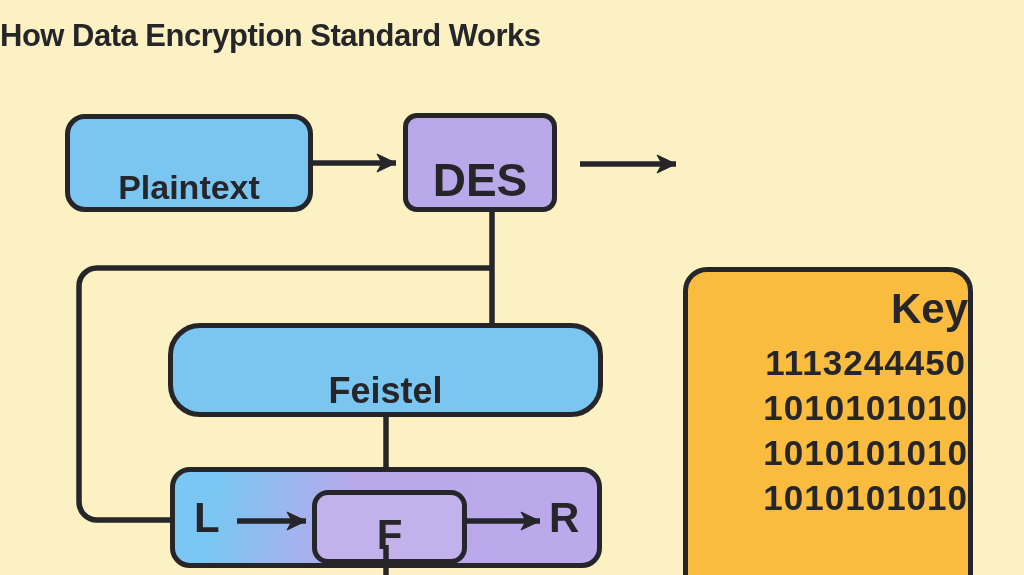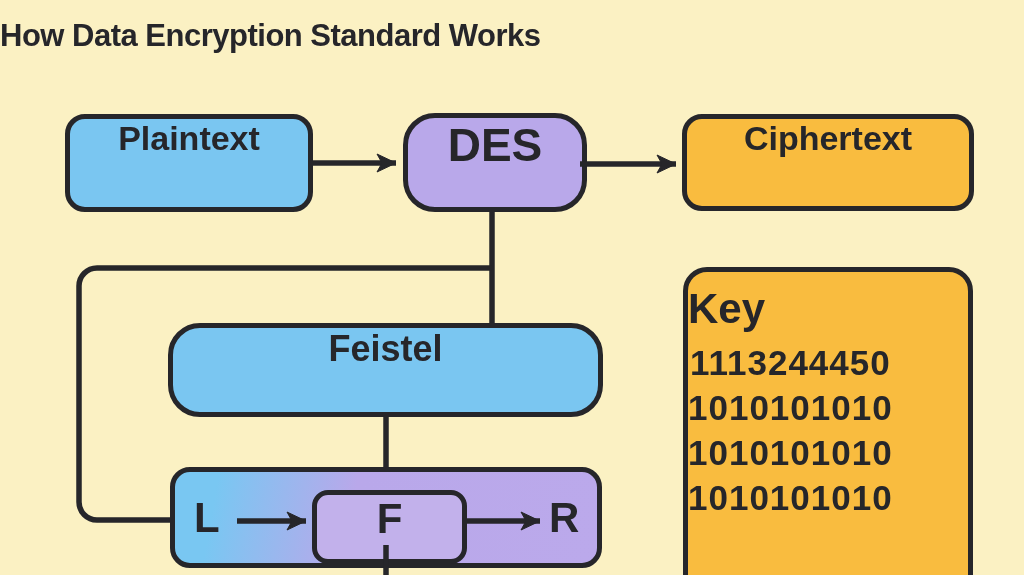--- a/index.html
+++ b/index.html
@@ -11,25 +11,25 @@
   #canvas{
     position:relative;width:1024px;height:575px;overflow:hidden;
     background:var(--bg);color:var(--ink);
   }
   .title{
     position:absolute;left:0;top:18px;width:1000px;text-align:left;
     font-size:31px;font-weight:700;letter-spacing:-.5px;color:var(--ink);
   }
   .box{
     position:absolute;box-sizing:border-box;border:5px solid var(--ink);
-    display:flex;align-items:flex-start;justify-content:center;
+    display:flex;align-items:flex-end;justify-content:center;
     font-weight:700;color:var(--ink);z-index:1;
   }
   .plaintext{left:65px;top:114px;width:248px;height:98px;border-radius:20px;background:var(--blue);font-size:34px;}
-  .des{left:403px;top:113px;width:184px;height:99px;border-radius:32px;background:var(--purple);font-size:46px;}
+  .des{left:403px;top:113px;width:154px;height:99px;border-radius:14px;background:var(--purple);font-size:46px;}
   .ciphertext{left:682px;top:114px;width:292px;height:97px;border-radius:20px;background:var(--orange);font-size:34px;}
   .feistel{left:168px;top:323px;width:435px;height:94px;border-radius:32px;background:var(--blue);font-size:36px;}
   .round{
     left:170px;top:467px;width:432px;height:101px;border-radius:20px;
     background:linear-gradient(100deg,var(--grad_left) 0%,var(--grad_left) 10%,var(--purple) 42%,var(--grad_right) 100%);
   }
   .fbox{left:312px;top:490px;width:155px;height:74px;border-radius:16px;background:var(--f_fill);font-size:42px;z-index:2;}
   .halflabel{position:absolute;z-index:3;font-weight:700;font-size:42px;color:var(--ink);line-height:1;}
   .l-label{left:194px;top:497px;}
   .r-label{left:549px;top:497px;}
@@ -46,23 +46,20 @@
 
 <div id="canvas">
 
   <div class="title">How Data Encryption Standard Works</div>
 
   <div class="box plaintext">
     <span>Plaintext</span>
   </div>
   <div class="box des">
     <span>DES</span>
-  </div>
-  <div class="box ciphertext">
-    <span>Ciphertext</span>
   </div>
 
   <div class="box feistel">
     <span>Feistel</span>
   </div>
 
   <div class="box round"></div>
   <div class="box fbox">
     <span>F</span>
   </div>

